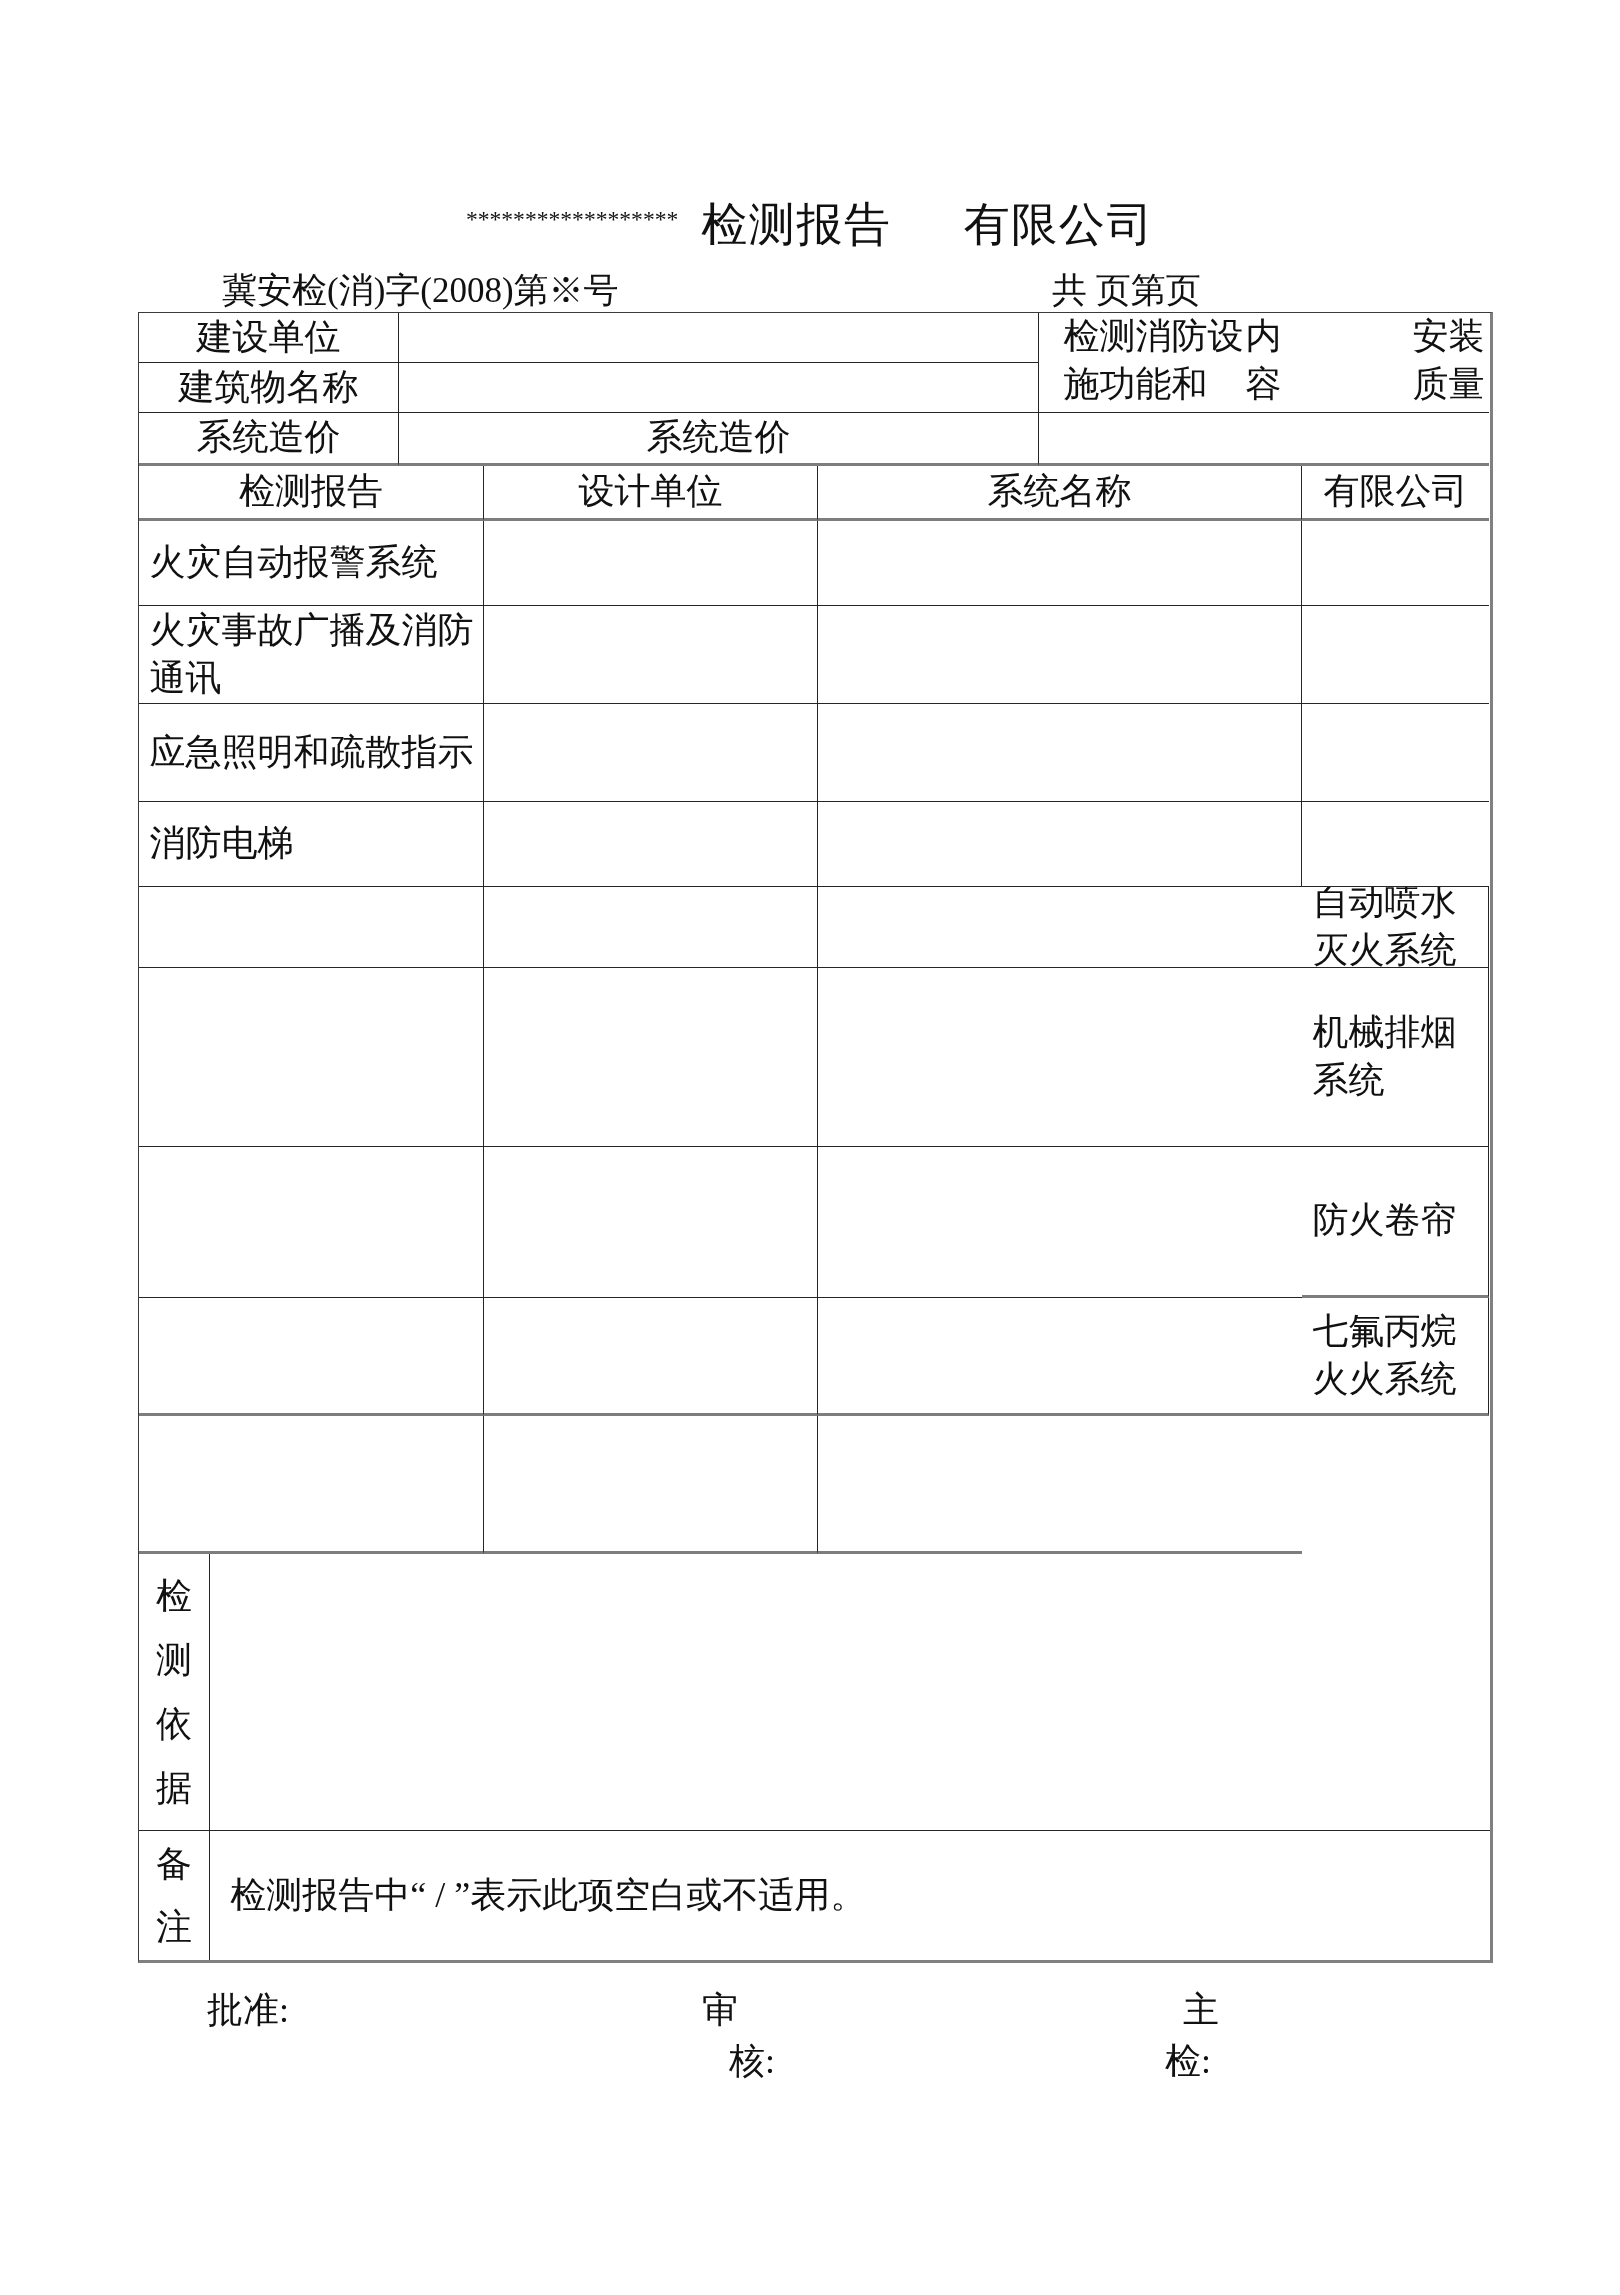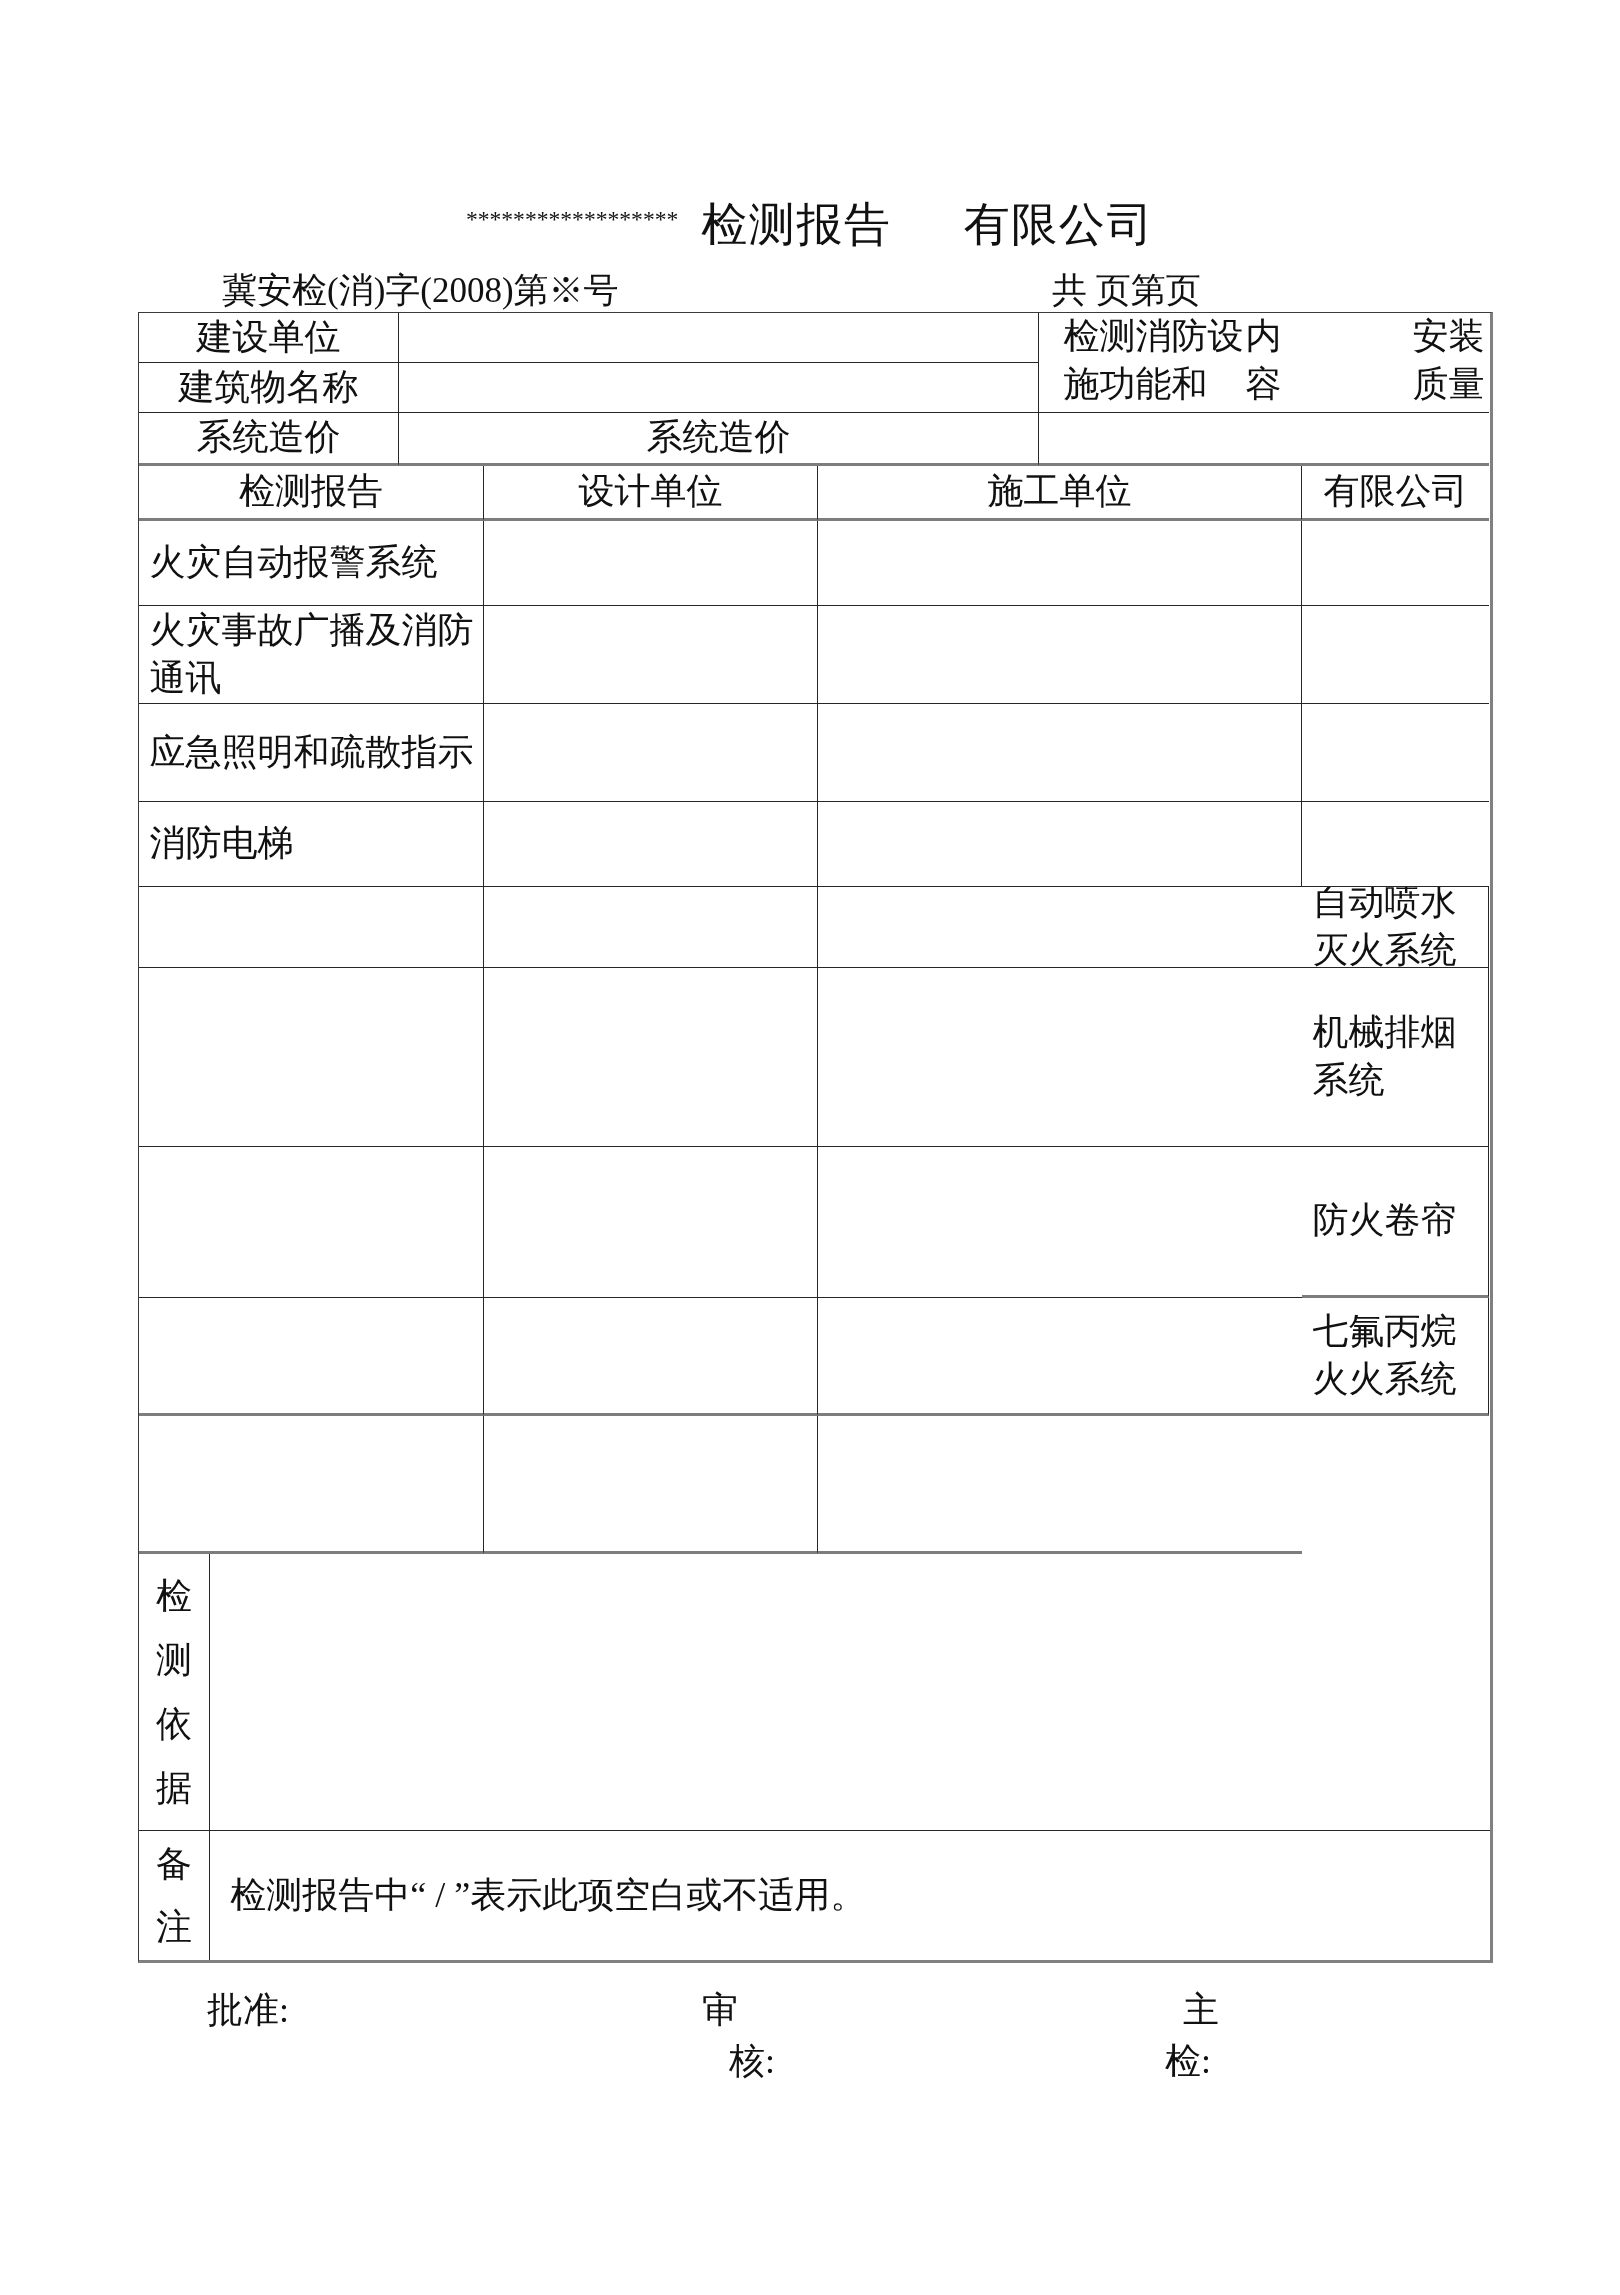--- a/index.html
+++ b/index.html
@@ -105,21 +105,21 @@
       <div class="cell center">建筑物名称</div>
       <div class="cell"></div>
       <div class="cell center thick-bottom">系统造价</div>
       <div class="cell center thick-bottom">系统造价</div>
       <div class="cell last-col thick-bottom"></div>
     </div>
 
     <div class="grid main-grid">
       <div class="cell center thick-bottom">检测报告</div>
       <div class="cell center thick-bottom">设计单位</div>
-      <div class="cell center thick-bottom">施工单位</div>
+      <div class="cell center thick-bottom">系统名称</div>
       <div class="cell center last-col thick-bottom">有限公司</div>
 
       <div class="cell pad-left">火灾自动报警系统</div>
       <div class="cell"></div>
       <div class="cell"></div>
       <div class="cell last-col"></div>
 
       <div class="cell pad-left">火灾事故广播及消防通讯</div>
       <div class="cell"></div>
       <div class="cell"></div>

